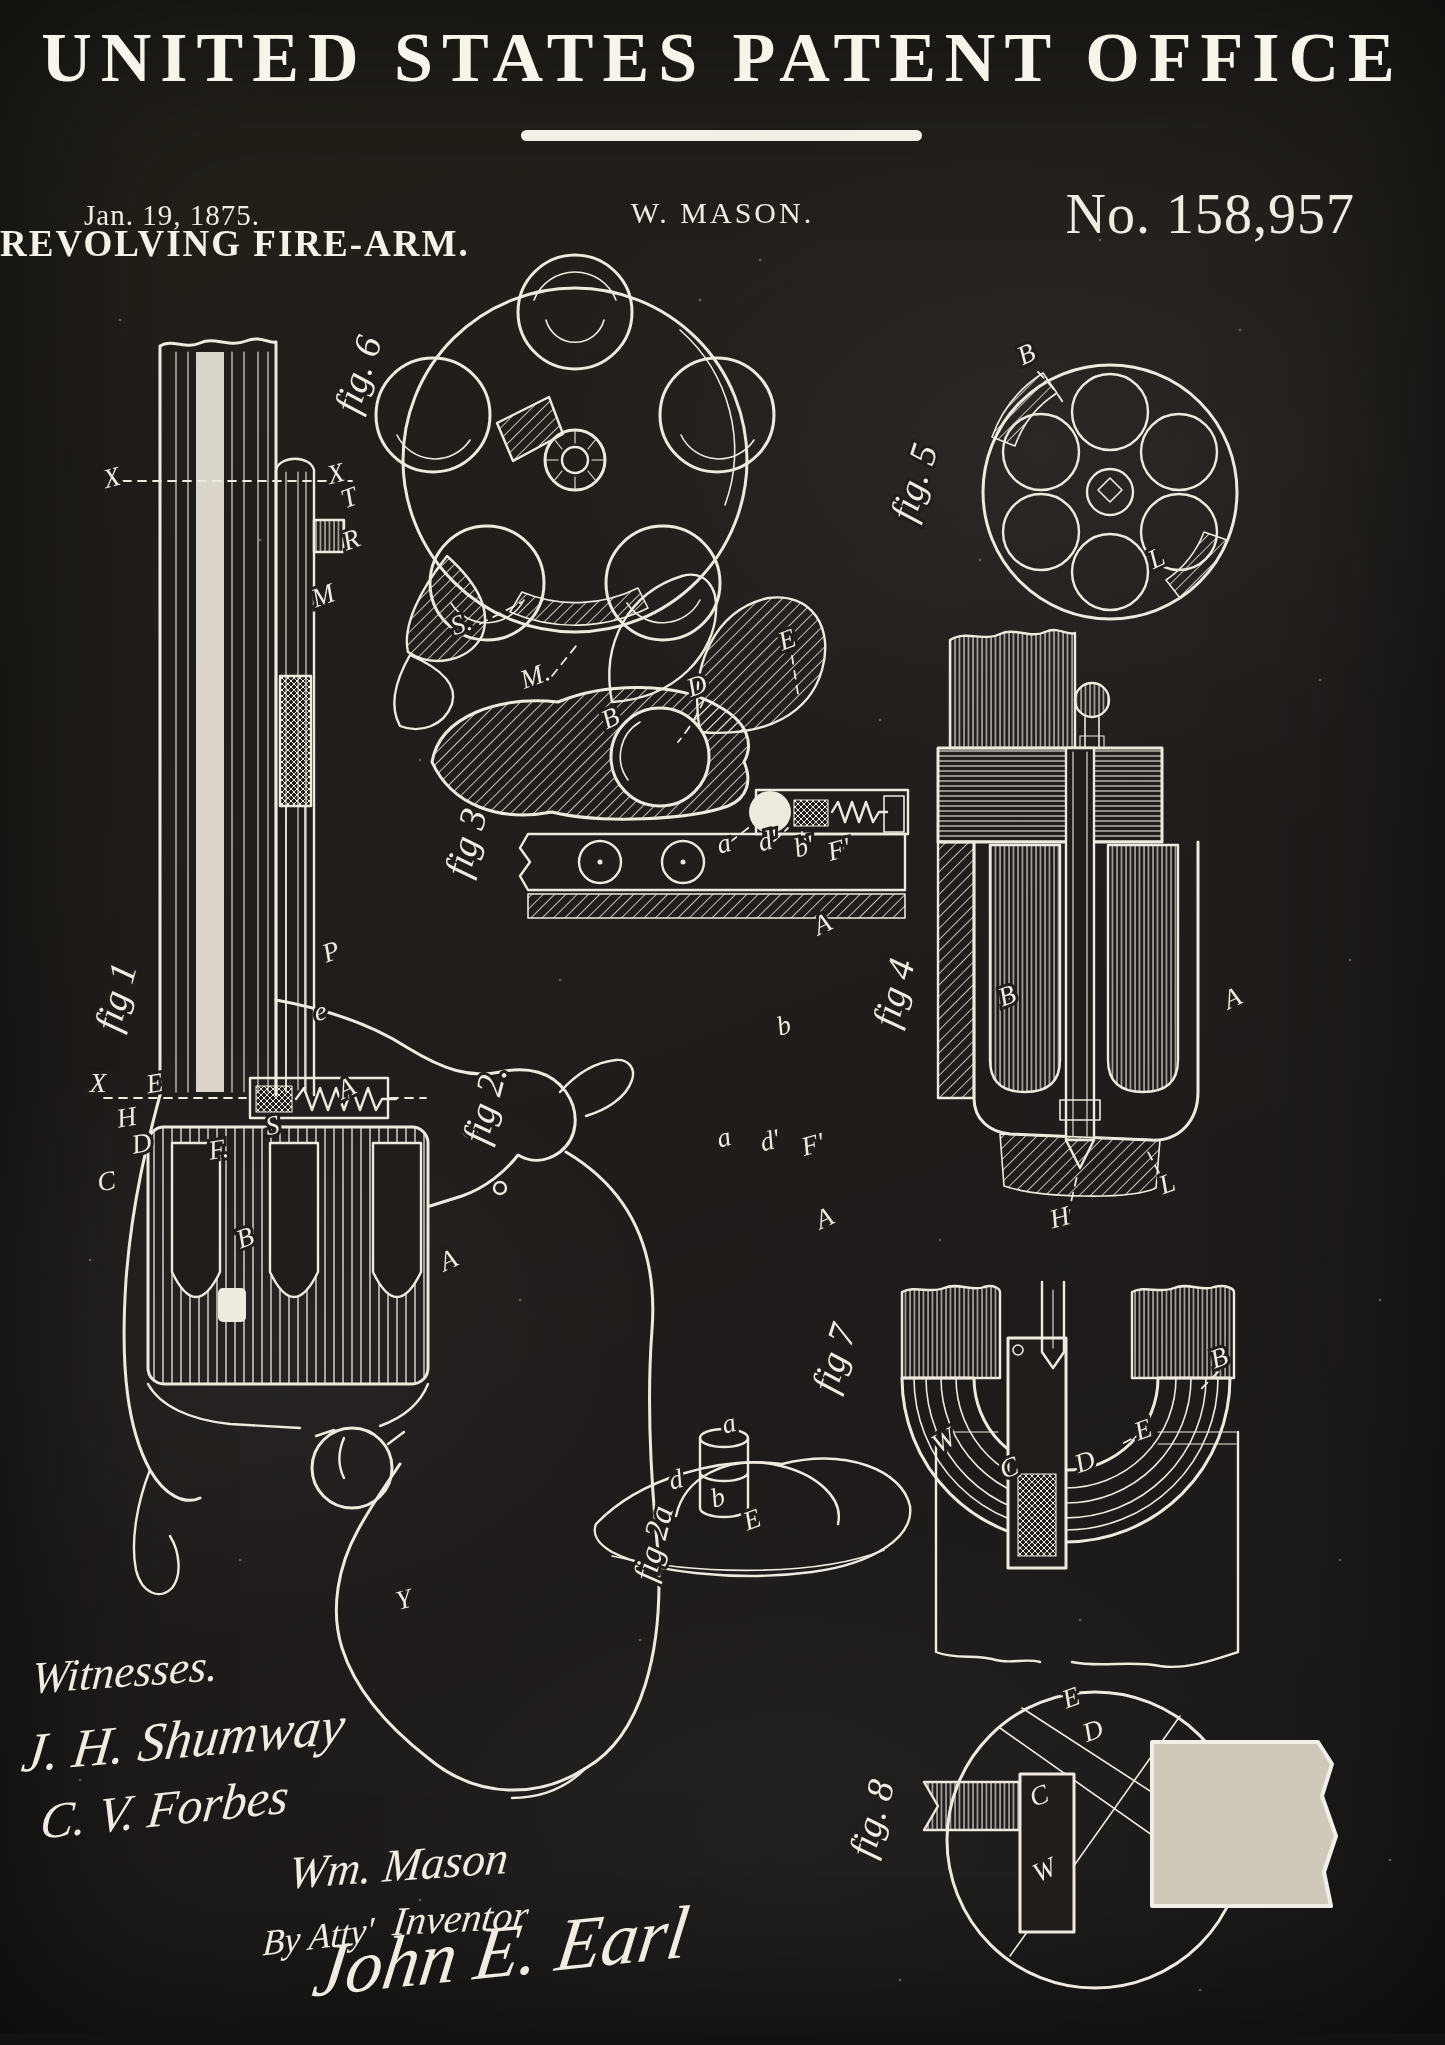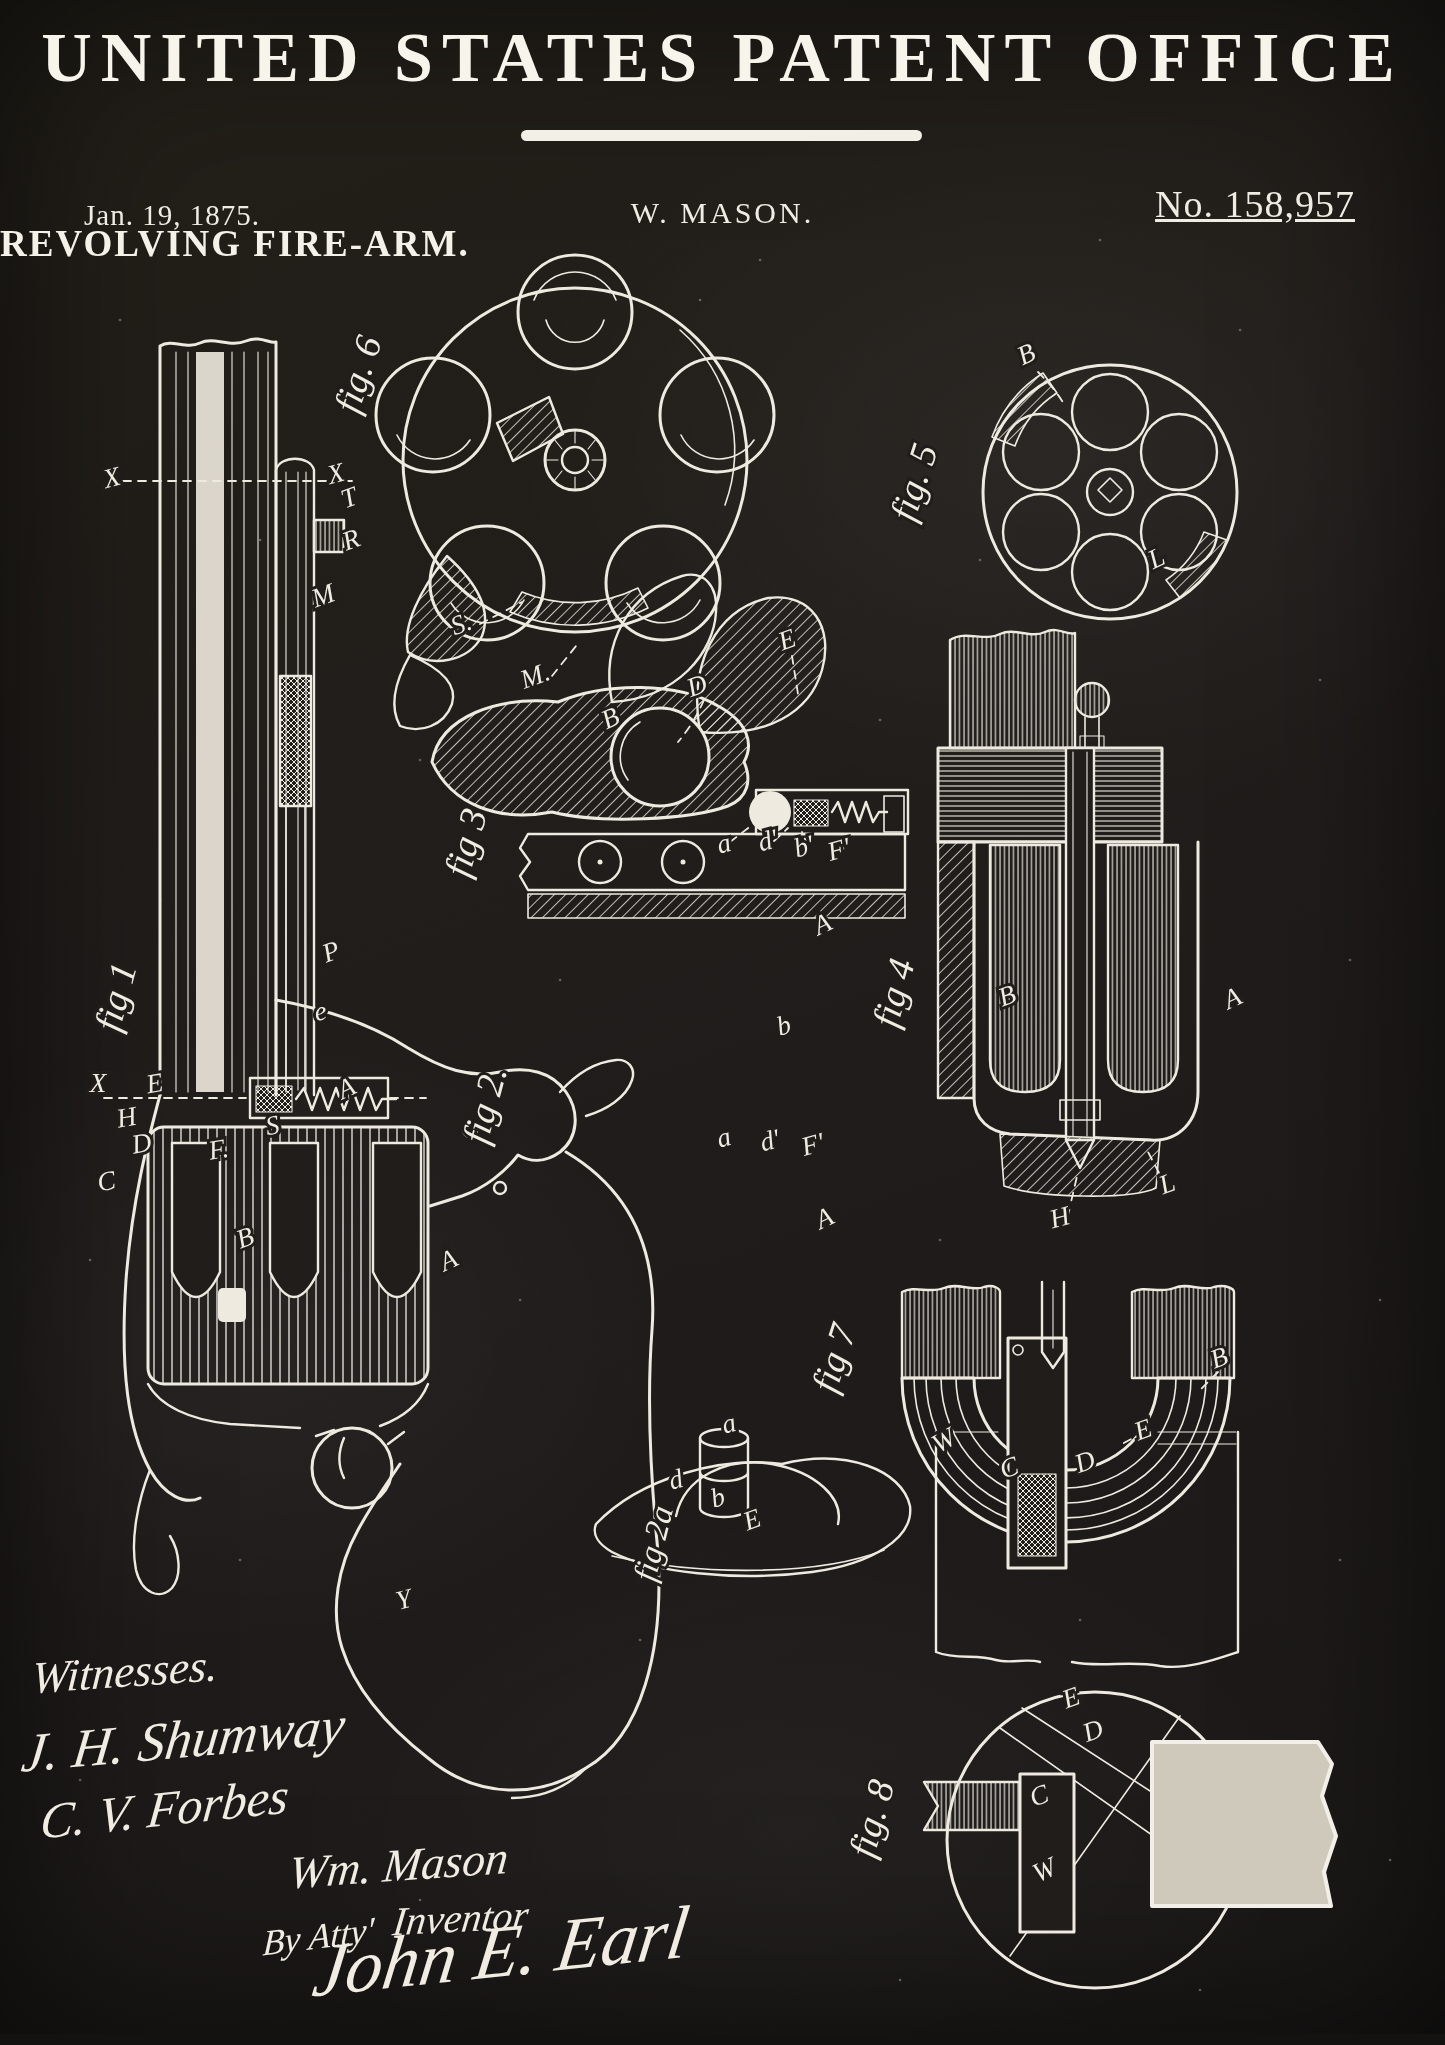--- a/index.html
+++ b/index.html
@@ -13,21 +13,21 @@
       linear-gradient(160deg,#232019 0%,#201d1b 45%,#1b1918 100%);
     box-shadow:inset 0 0 200px rgba(0,0,0,.65);
   }
   .office-title{
     position:absolute;top:18px;left:0;width:100%;text-align:center;
     font-size:70px;font-weight:bold;letter-spacing:9px;color:#f7f4ec;white-space:nowrap;
   }
   .rule{position:absolute;left:521px;top:130px;width:401px;height:11px;background:#f2efe7;border-radius:6px;}
   .meta-date{position:absolute;left:84px;top:182px;font-size:29px;color:#efece3;letter-spacing:1px;margin-top:17px;}
   .meta-inventor{position:absolute;left:0;top:196px;width:100%;text-align:center;font-size:30px;letter-spacing:3px;color:#efece3;}
-  .meta-number{position:absolute;right:90px;top:182px;font-size:38px;color:#efece3;letter-spacing:1px;text-decoration:underline;}
+  .meta-number{position:absolute;right:90px;top:182px;font-size:56px;color:#efece3;letter-spacing:1px;}
   .invention-title{position:absolute;left:0;top:222px;width:100%;text-align:left;font-size:37px;font-weight:bold;letter-spacing:2px;color:#f4f1e9;}
   svg.art{position:absolute;left:0;top:0;}
   .ln{stroke:#efeae0;fill:none;stroke-width:3;stroke-linecap:round;stroke-linejoin:round;}
   .w2{stroke-width:2.4;} .w15{stroke-width:1.6;} .thin{stroke-width:1.1;}
   .fd{fill:url(#pd);} .fv{fill:url(#pv);} .fvf{fill:url(#pvf);} .fhf{fill:url(#phf);} .fx{fill:url(#pcross);}
   .bgfill{fill:#201d1b;}
   .inkfill{fill:#efeae0;stroke:none;}
   .dash{stroke:#efeae0;fill:none;stroke-width:1.8;stroke-dasharray:8 7;stroke-linecap:round;}
   .dust{stroke:#efeae0;fill:none;stroke-width:2.6;stroke-linecap:round;opacity:.33;}
   #labels-layer text{

